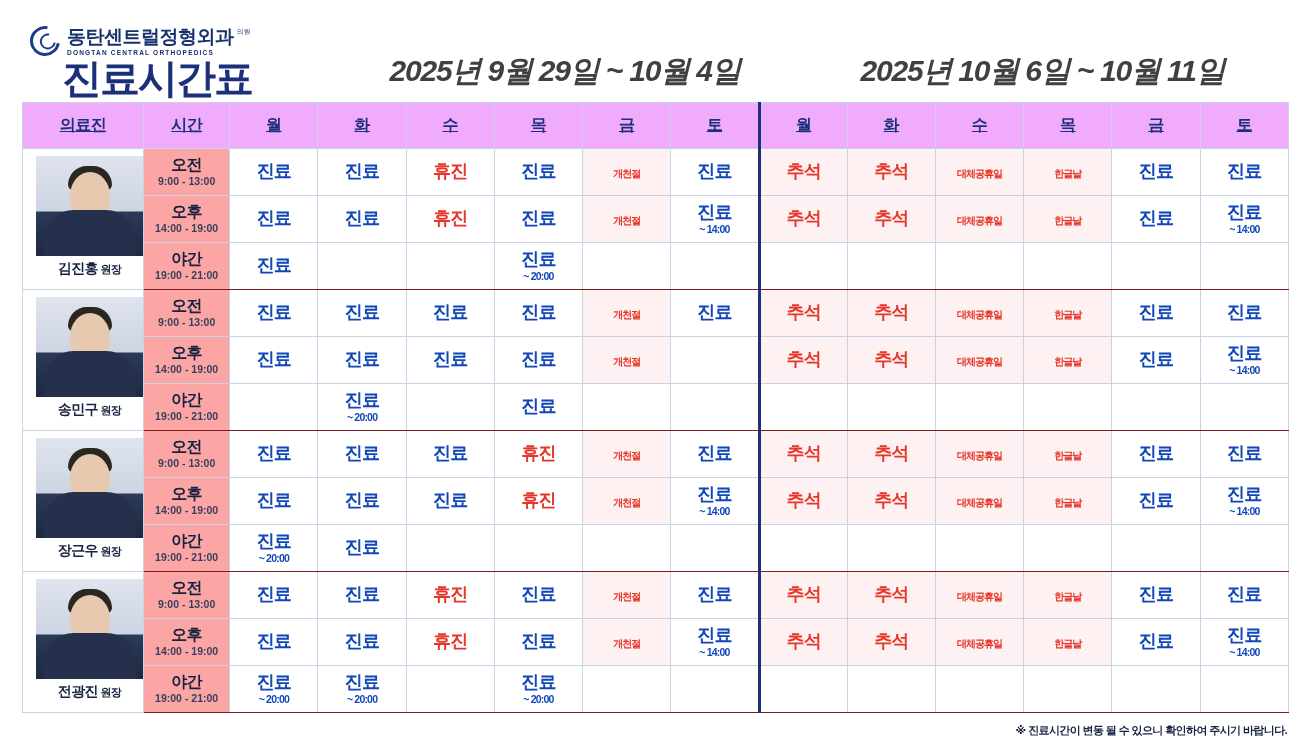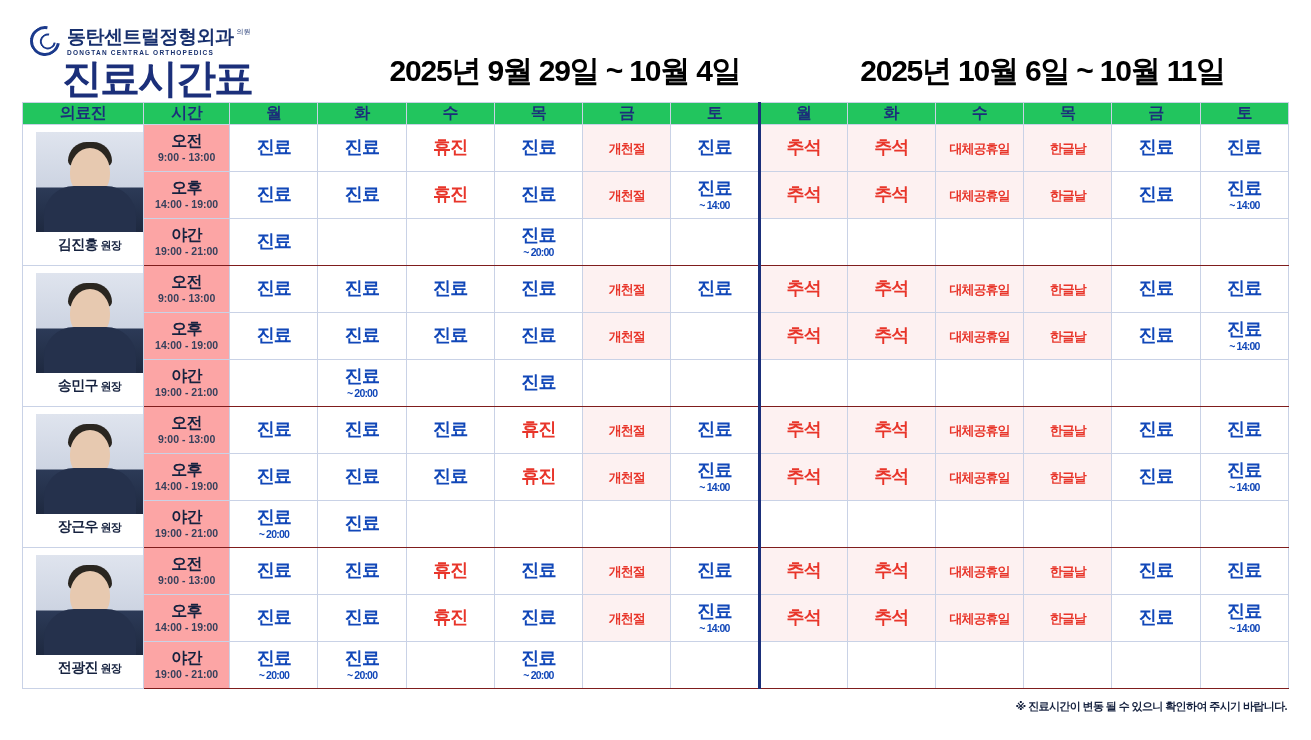--- a/index.html
+++ b/index.html
@@ -54,48 +54,50 @@
   }
   .logo-badge {
     font-size: 7px; color: #18306e; line-height: 1.15;
     margin-left: 3px; margin-top: 1px; text-align: center;
   }
   .title-main {
     font-size: 40px; font-weight: 800; color: #1b2f7a;
     letter-spacing: -2px; line-height: 1; margin-top: 2px; margin-left: 32px;
   }
   .period {
-    font-size: 30px; font-weight: 800; color: #000000;
+    font-size: 30px; font-weight: 800; color: #404040;
     letter-spacing: -1.2px;
     text-align: center;
     padding-bottom: 6px;
+    font-style: italic;
   }
   .period-a { flex: 0 0 470px; }
   .period-b { flex: 1 1 auto; }
 
   
   .tbl-wrap { padding: 0 22px; }
   table.sched {
     width: 1267px;
     border-collapse: collapse;
     table-layout: fixed;
   }
   table.sched th, table.sched td {
     border: 1px solid #c9d2e6;
     text-align: center;
     vertical-align: middle;
     padding: 0;
   }
   thead th {
-    background: #22c55e;
+    background: #f0abfc;
     color: #1b2f7a;
     font-size: 16px;
     font-weight: 700;
-    height: 22px;
+    height: 46px;
     letter-spacing: -0.5px;
+    text-decoration: underline;
   }
   col.c-doc { width: 118px; }
   col.c-time { width: 84px; }
   col.c-day { width: 86px; }
 
   .doc-cell {
     background: #ffffff;
     padding: 0;
     position: relative;
     vertical-align: bottom;
@@ -166,21 +168,21 @@
     line-height: 1.1;
   }
   td.slot .note {
     display: block;
     font-size: 10.5px;
     font-weight: 700;
     margin-top: 1px;
   }
   .v-blue { color: #1147b8; }
   .v-red  { color: #e8352a; }
-  .v-small { font-size: 13px; letter-spacing: -1px; }
+  .v-small { font-size: 10px; letter-spacing: -1px; }
   td.tint { background: #fdf1f1; }
   td.empty { background: #ffffff; }
   td.sep, th.sep { border-left: 3px solid #1b2f7a !important; }
 
   tr.band-end td { border-bottom: 1px solid #7f1d1d; }
 
   .footnote {
     text-align: right;
     padding: 10px 24px 0 0;
     font-size: 11px;

